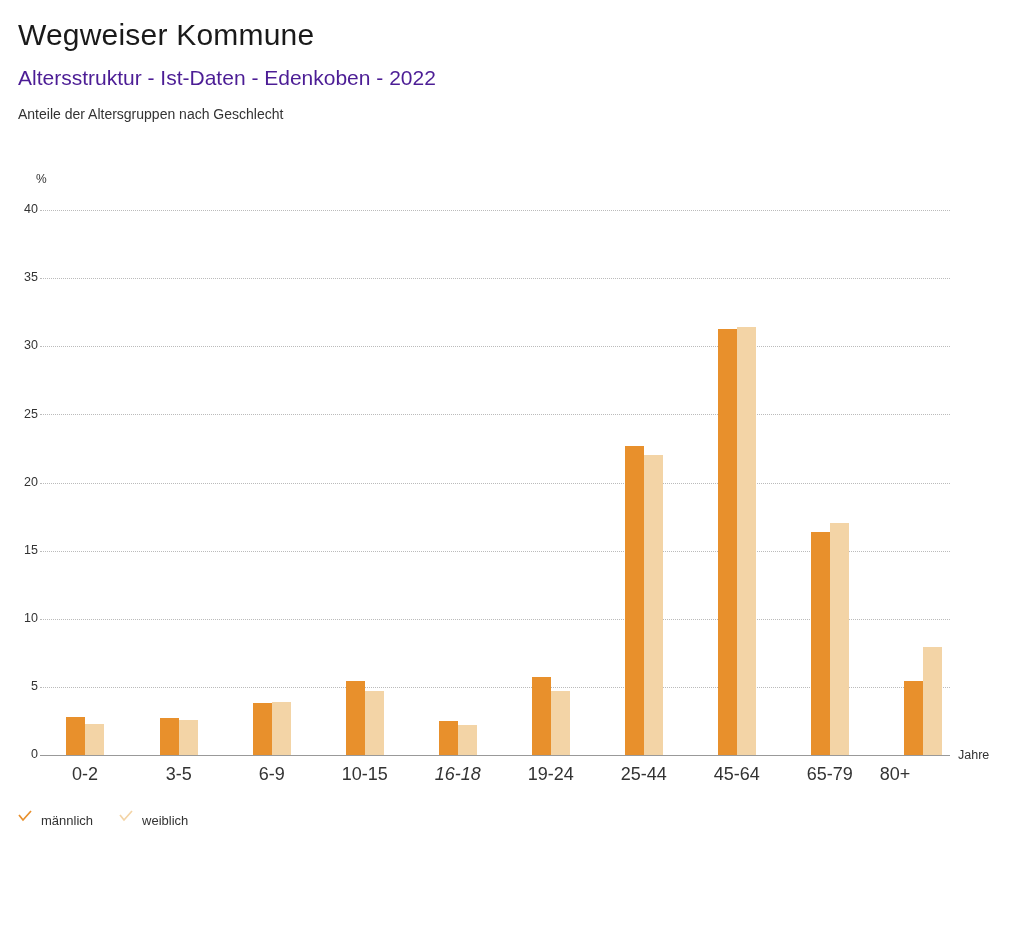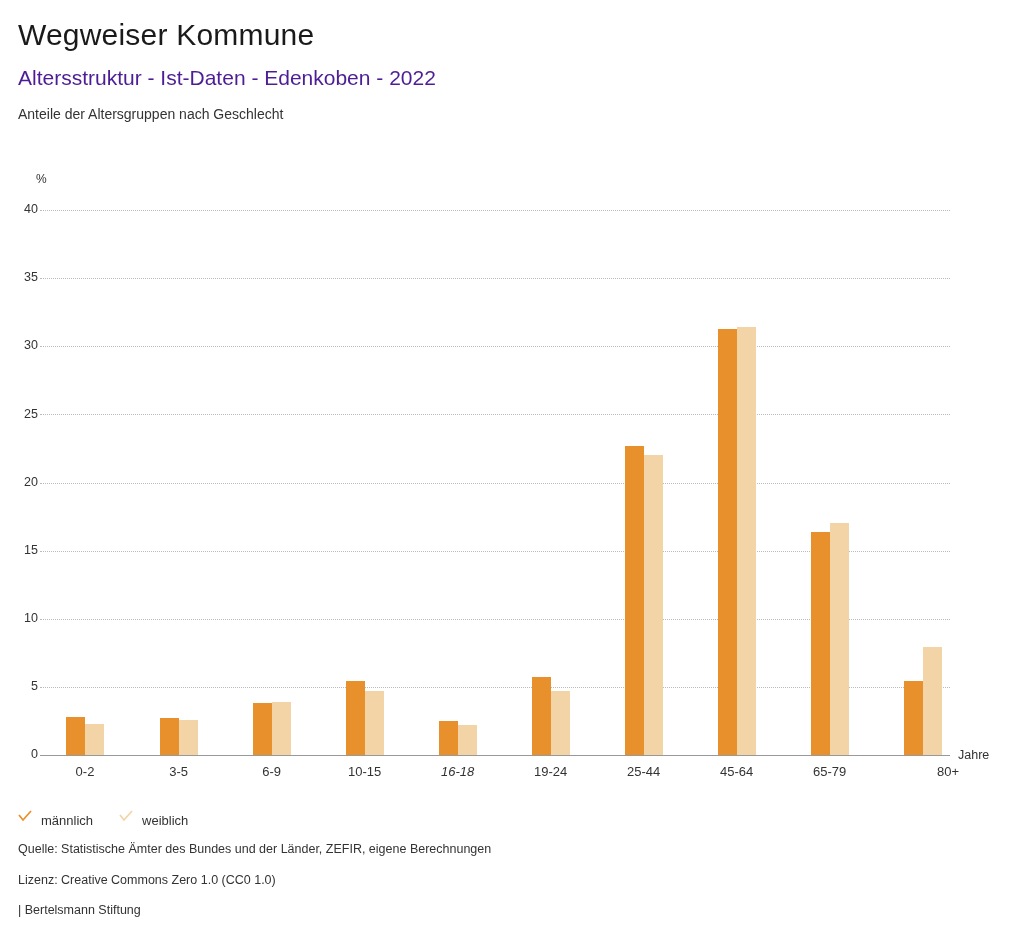--- a/index.html
+++ b/index.html
@@ -111,21 +111,21 @@
   }
   .bar {
     position: absolute;
     bottom: 0;
   }
   .bar.m { background: #e8902c; }
   .bar.w { background: #f3d4a6; }
   .x-label {
     position: absolute;
     top: 764px;
-    font-size: 13px;
+    font-size: 18px;
     color: #333333;
     text-align: center;
   }
 
   
   .legend {
     position: absolute;
     left: 18px;
     top: 803px;
     display: flex;
@@ -231,21 +231,21 @@
 
     <div class="x-label" style="left:45px;  width:80px;">0-2</div>
     <div class="x-label" style="left:138.7px; width:80px;">3-5</div>
     <div class="x-label" style="left:231.7px; width:80px;">6-9</div>
     <div class="x-label" style="left:324.7px; width:80px;">10-15</div>
     <div class="x-label" style="left:417.7px; width:80px;font-style:italic;">16-18</div>
     <div class="x-label" style="left:510.7px; width:80px;">19-24</div>
     <div class="x-label" style="left:603.7px; width:80px;">25-44</div>
     <div class="x-label" style="left:696.7px; width:80px;">45-64</div>
     <div class="x-label" style="left:789.7px; width:80px;">65-79</div>
-    <div class="x-label" style="left:908px; width:80px;">80+</div>
+    <div class="x-label" style="left:855px; width:80px;">80+</div>
 
     <div class="x-axis-title">Jahre</div>
   </div>
 
   <div class="legend">
     <div class="legend-item">
       <span class="legend-check">
         <svg width="14" height="14" viewBox="0 0 14 14">
           <polyline points="1,6 5,11 13,2" fill="none" stroke="#e8902c" stroke-width="1.7"></polyline>
         </svg>
@@ -255,19 +255,14 @@
     <div class="legend-item">
       <span class="legend-check">
         <svg width="14" height="14" viewBox="0 0 14 14">
           <polyline points="1,6 5,11 13,2" fill="none" stroke="#f3d4a6" stroke-width="1.7"></polyline>
         </svg>
       </span>
       <span class="legend-label">weiblich</span>
     </div>
   </div>
 
-  <div class="footer">
-    <div>Quelle: Statistische Ämter des Bundes und der Länder, ZEFIR, eigene Berechnungen</div>
-    <div>Lizenz: Creative Commons Zero 1.0 (CC0 1.0)</div>
-    <div>| Bertelsmann Stiftung</div>
-  </div>
 
 </div>
 
 </body></html>

